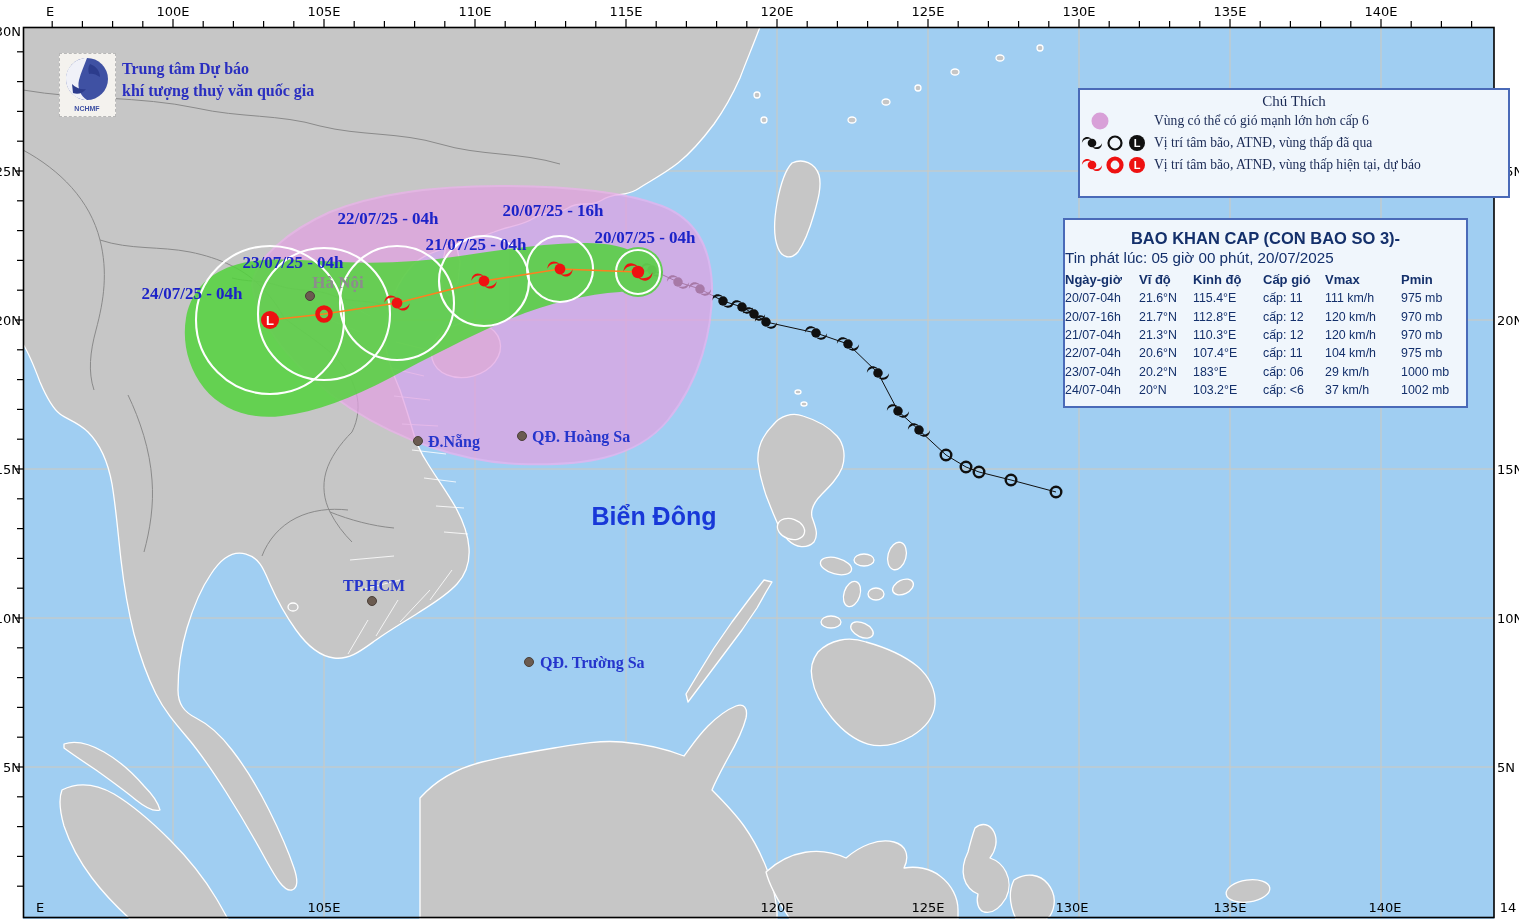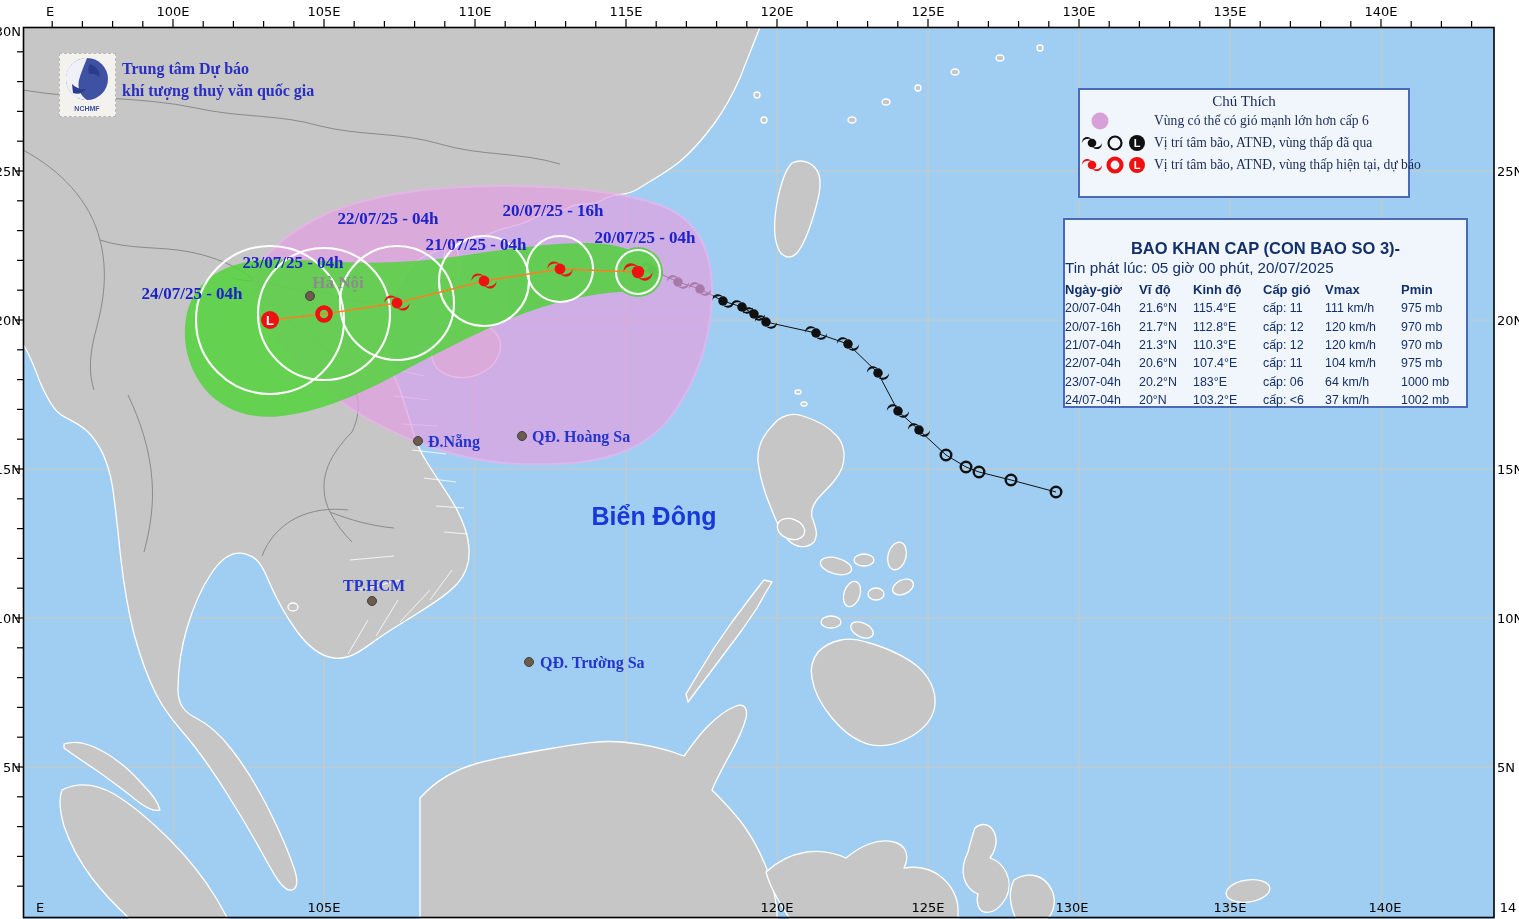--- a/index.html
+++ b/index.html
@@ -5,31 +5,31 @@
   html,body{margin:0;padding:0;}
   .page{position:relative;width:1519px;height:919px;background:#ffffff;overflow:hidden;
         font-family:"Liberation Sans",sans-serif;}
   #mapsvg{position:absolute;left:0;top:0;}
   
   .logo{position:absolute;left:59px;top:53px;width:57px;height:64px;background:#f4f2ee;
         border:1px dashed #b8b8b8;box-sizing:border-box;}
   .org{position:absolute;left:122px;color:#2a2fc0;font-family:"Liberation Serif",serif;
        font-weight:bold;font-size:16px;white-space:nowrap;}
   
-  .legend{position:absolute;left:1078px;top:88px;width:332px;height:110px;background:#f0f6fc;
+  .legend{position:absolute;left:1078px;top:88px;width:432px;height:110px;background:#f0f6fc;
           border:2px solid #4a6ab8;box-sizing:border-box;}
   .legend-title{text-align:center;font-family:"Liberation Serif",serif;font-size:15px;
                 color:#1a2a55;margin-top:3px;}
   .lrow{display:flex;align-items:center;height:22px;}
   .licons{width:74px;display:flex;align-items:center;flex:none;}
   .ltext{font-family:"Liberation Serif",serif;font-size:13.6px;color:#1a2a55;white-space:nowrap;}
   
   .info{position:absolute;left:1063px;top:218px;width:405px;height:190px;background:#f0f6fc;
         border:2px solid #4a6ab8;box-sizing:border-box;color:#14306b;}
-  .ititle{font-weight:bold;font-size:16.5px;text-align:center;margin-top:19px;}
+  .ititle{font-weight:bold;font-size:16.5px;text-align:center;margin-top:9px;}
   .isub{font-size:15.2px;text-align:left;margin-top:1px;}
   .itable{display:grid;grid-template-columns:74px 54px 70px 62px 76px 56px;
           padding:4px 0 0 0;font-size:12.4px;line-height:1.48;white-space:nowrap;}
   .itable .hd{font-weight:bold;font-size:13px;}
 </style>
 </head>
 <body>
 
 <div class="page">
 
@@ -446,21 +446,21 @@
         <span>22/07-04h</span>
         <span>20.6°N</span>
         <span>107.4°E</span>
         <span>cấp: 11</span>
         <span>104 km/h</span>
         <span>975 mb</span>
         <span>23/07-04h</span>
         <span>20.2°N</span>
         <span>183°E</span>
         <span>cấp: 06</span>
-        <span>64 km/h</span>
+        <span>29 km/h</span>
         <span>1000 mb</span>
         <span>24/07-04h</span>
         <span>20°N</span>
         <span>103.2°E</span>
         <span>cấp: &lt;6</span>
         <span>37 km/h</span>
         <span>1002 mb</span>
       </div>
   </div>
 </div>

